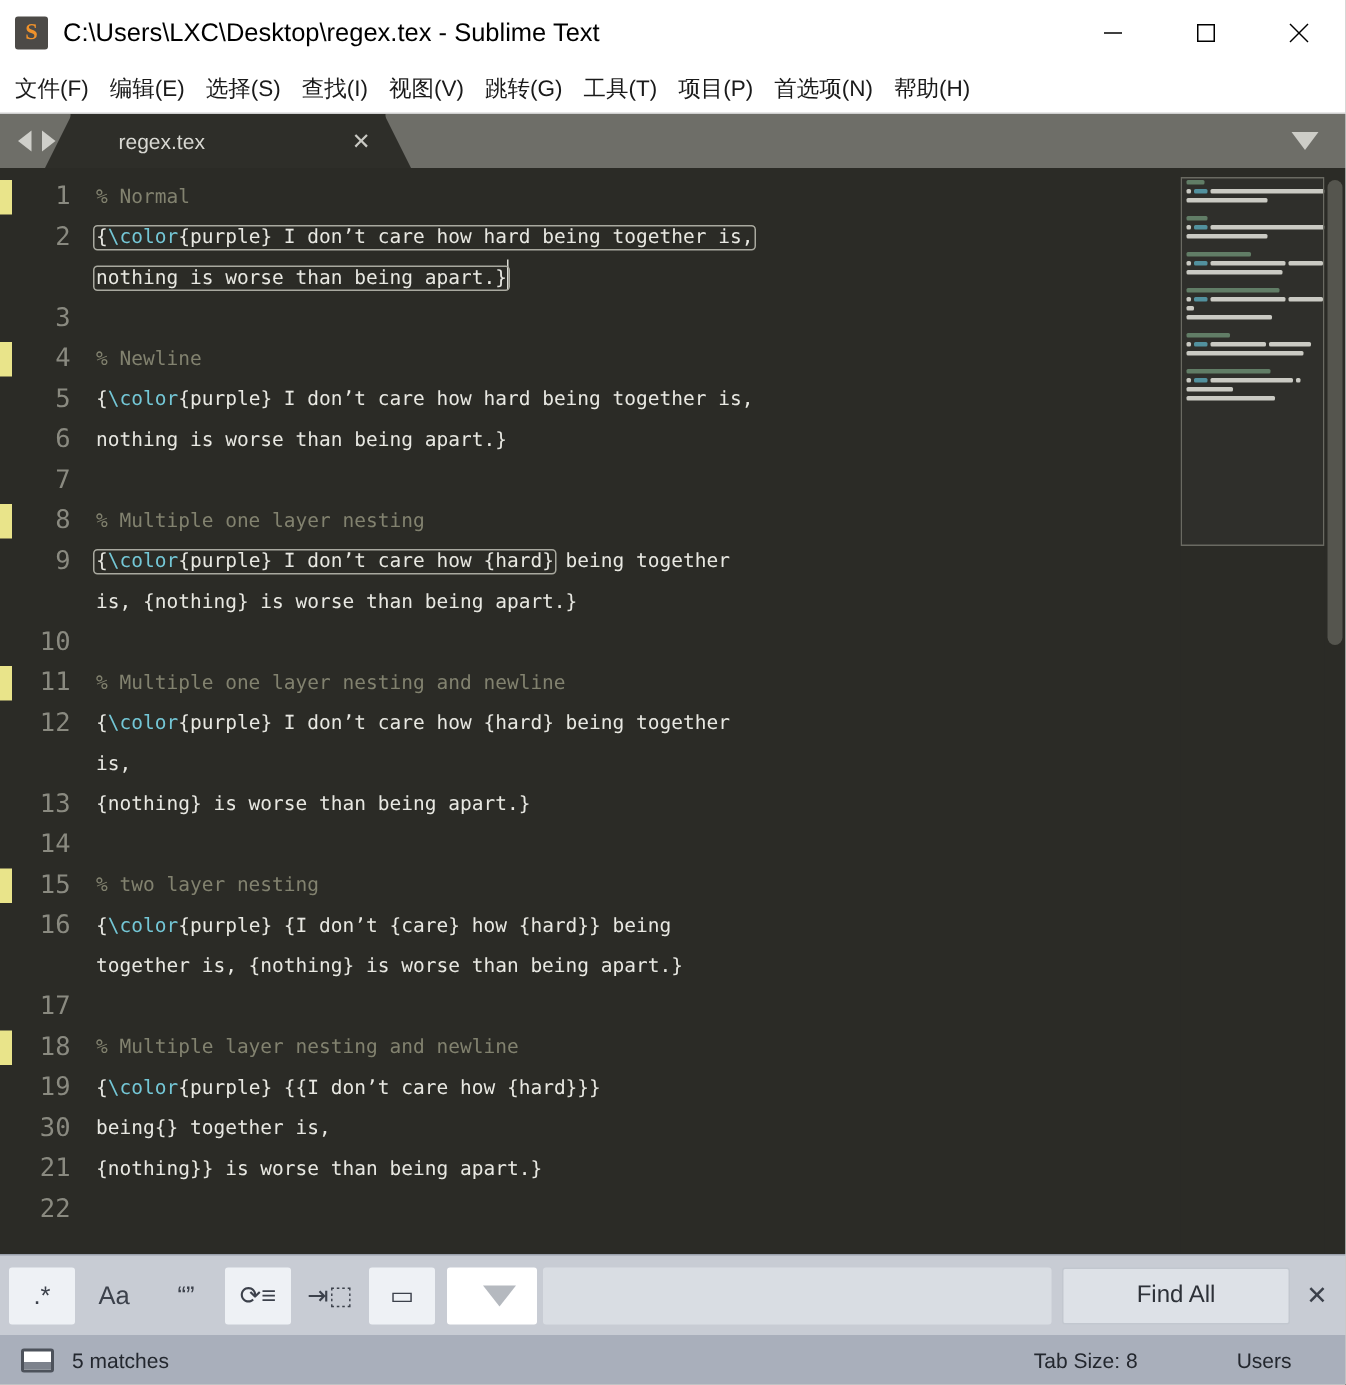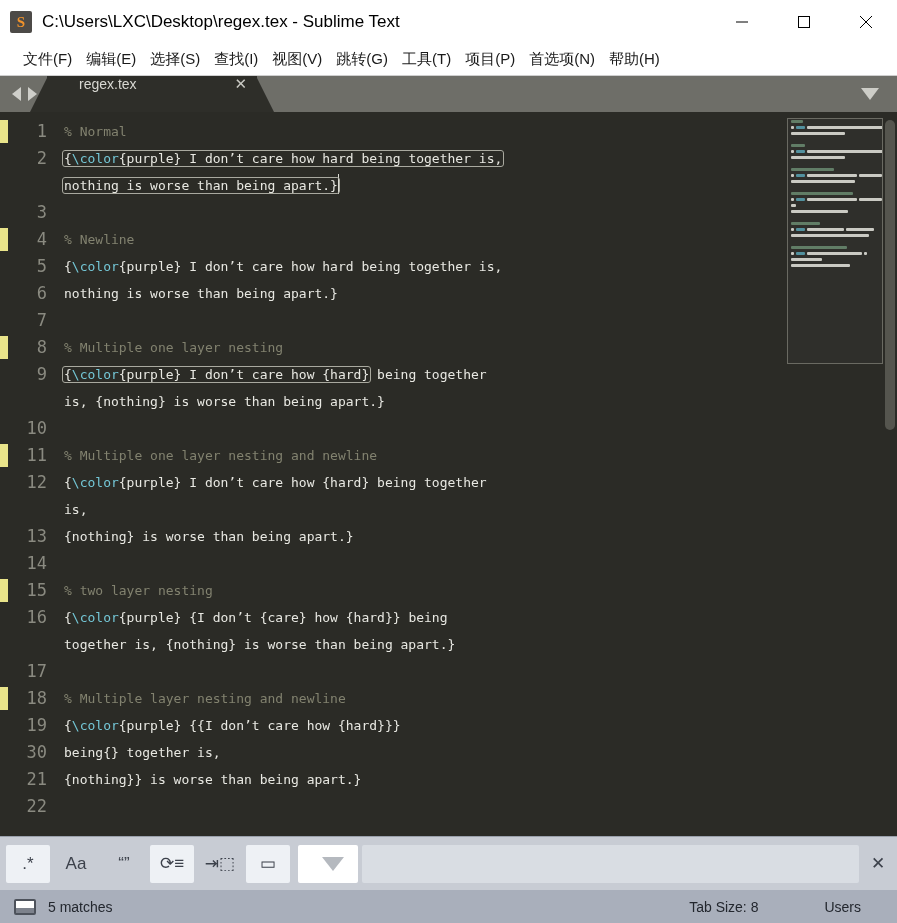--- a/index.html
+++ b/index.html
@@ -26,38 +26,38 @@
   .title-text { font-size: 17px; color: #000000; white-space: nowrap; }
   .win-controls { margin-left: auto; display: flex; height: 44px; }
   .win-btn {
     width: 62px; height: 44px; display: flex; align-items: center; justify-content: center;
     color: #000; font-size: 15px; line-height: 1;
   }
 
   
   .menubar {
     height: 32px; flex: 0 0 32px; background: #ffffff;
-    display: flex; align-items: center; padding-left: 16px;
+    display: flex; align-items: center; padding-left: 3px;
     border-bottom: 1px solid #cfcfcf;
     text-align: right;
   }
   .menu-item {
     font-size: 15px; color: #1a1a1a; padding: 4px 7px; white-space: nowrap;
   }
 
   
   .tabbar {
     height: 36px; flex: 0 0 36px; background: #6e6e68;
     display: flex; align-items: flex-end; position: relative;
   }
   .tab-nav { display: flex; align-items: center; height: 36px; padding: 0 10px 0 12px; gap: 7px; }
   .tri-left { width: 0; height: 0; border-top: 7px solid transparent; border-bottom: 7px solid transparent; border-right: 9px solid #cfcfca; }
   .tri-right { width: 0; height: 0; border-top: 7px solid transparent; border-bottom: 7px solid transparent; border-left: 9px solid #cfcfca; }
   .tab {
-    position: relative; height: 36px; min-width: 210px; display: flex; align-items: flex-start;
+    position: relative; height: 36px; min-width: 210px; display: flex; align-items: center;
     background: #2e2e29; padding: 0 0 0 32px; color: #d8d8d2; font-size: 14px;
   }
   .tab::before {
     content: ""; position: absolute; left: -17px; top: 0; width: 18px; height: 36px;
     background: #2e2e29;
     clip-path: polygon(100% 0, 100% 100%, 0 100%);
   }
   .tab::after {
     content: ""; position: absolute; right: -17px; top: 0; width: 18px; height: 36px;
     background: #2e2e29;
@@ -346,20 +346,21 @@
         <div class="fb-toggle flat">“”</div>
         <div class="fb-toggle active">⟳≡</div>
         <div class="fb-toggle flat">⇥⬚</div>
         <div class="fb-toggle active">▭</div>
       </div>
     <div class="fb-input">
       <div class="tri"></div>
     </div>
     <div class="fb-field"></div>
     <div id="fb-buttons" style="display:flex;align-items:center;">
+        <div class="fb-btn">Find All</div>
       </div>
     <div class="fb-close">✕</div>
   </div>
 
   <div class="statusbar">
     <div class="console-icon"></div>
     <div>5 matches</div>
     <div class="sb-right">
       <div>Tab Size: 8</div>
       <div>Users</div>

